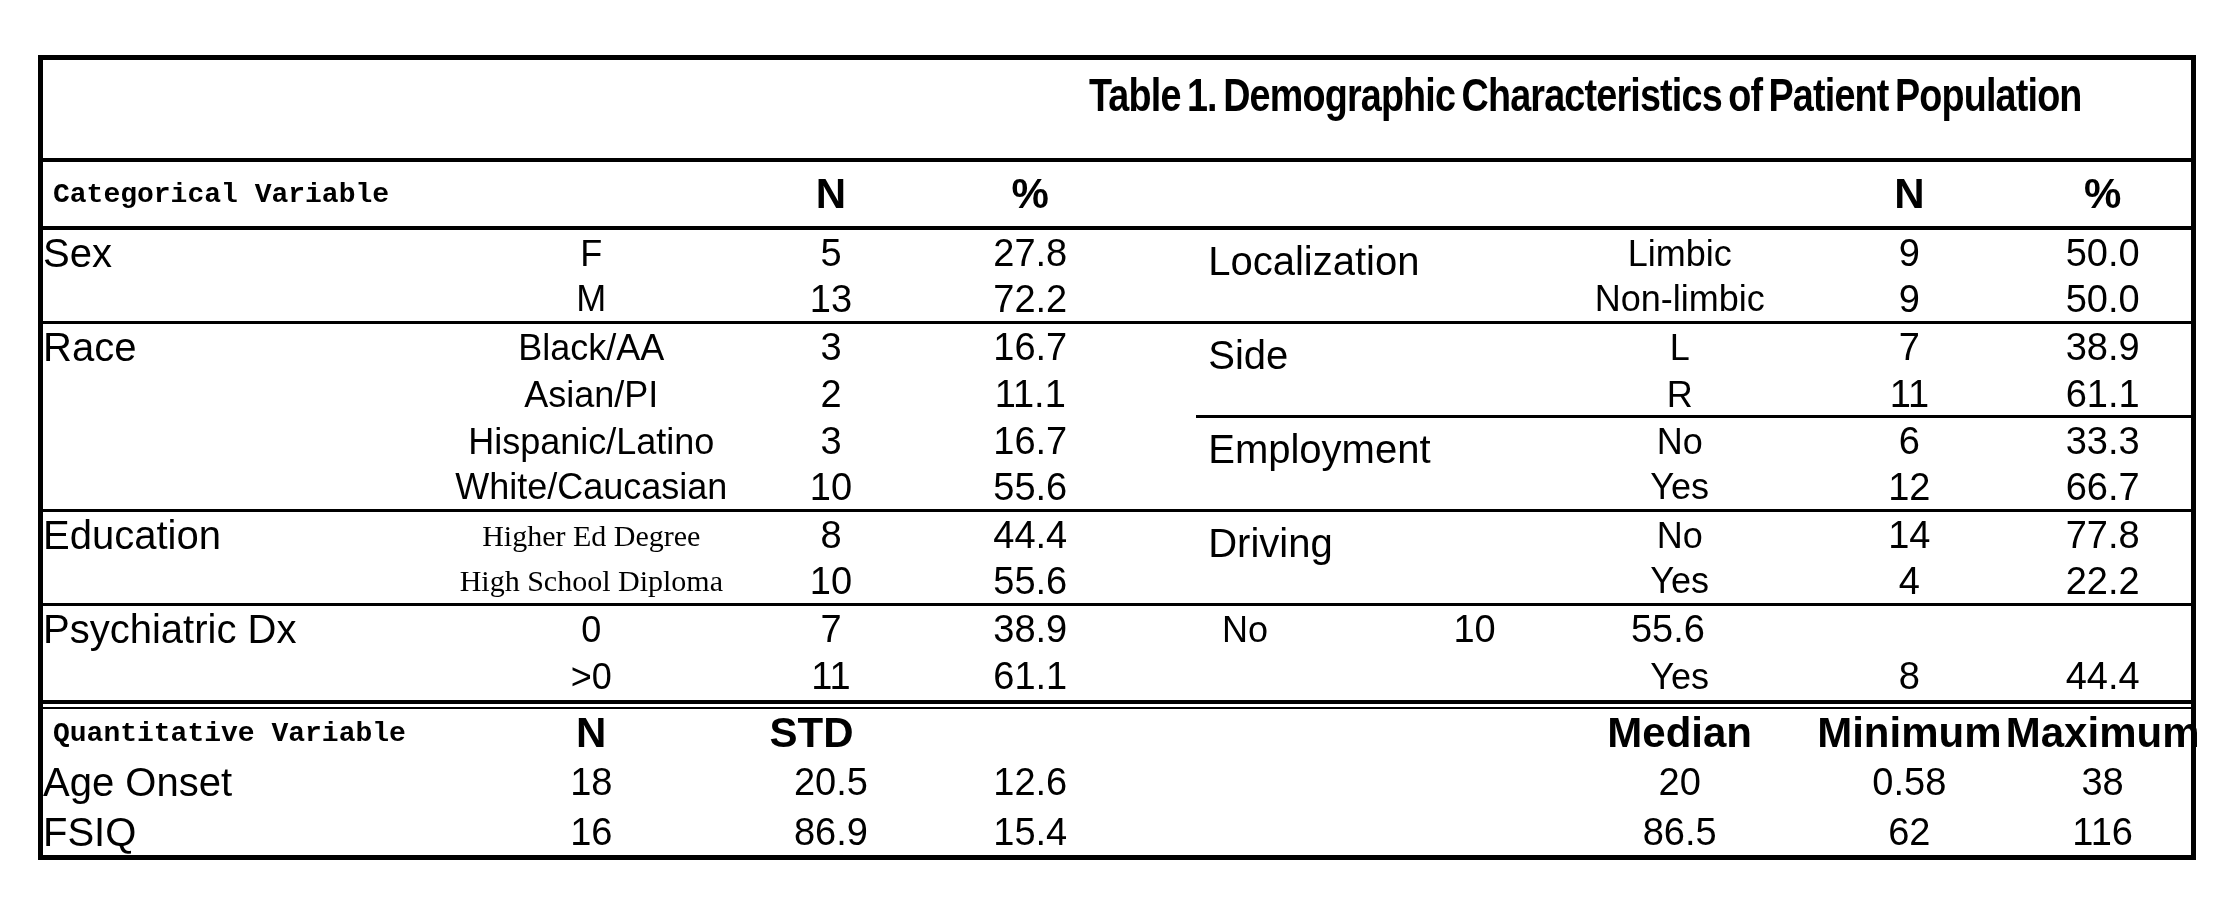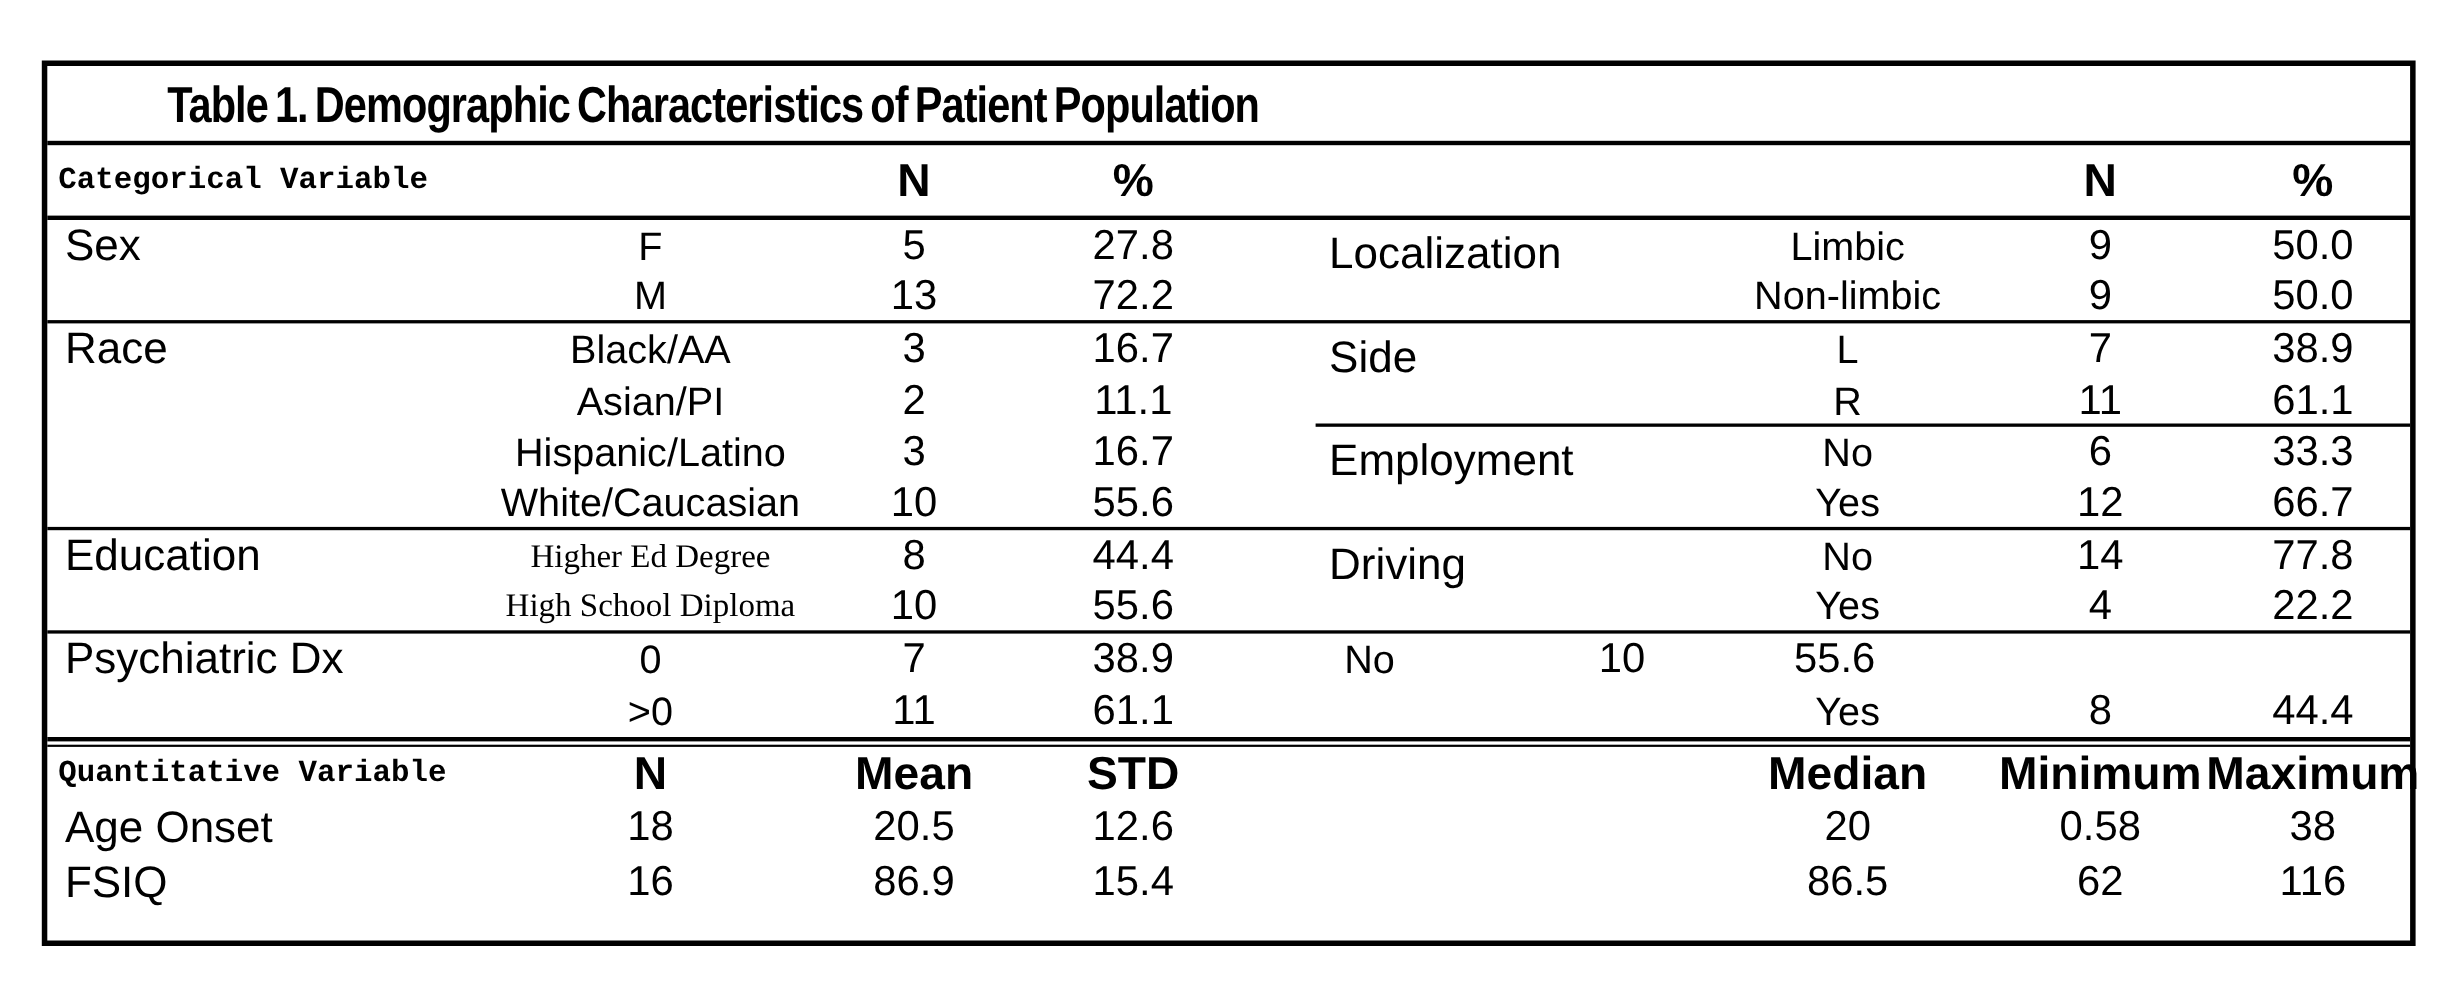--- a/index.html
+++ b/index.html
@@ -20,25 +20,25 @@
     position: absolute;
     left: 38px;
     top: 55px;
     width: 2158px;
     height: 805px;
     border: 5px solid #000000;
     box-sizing: border-box;
     background: #ffffff;
   }
   .title-row {
-    height: 72px;
+    height: 102px;
     box-sizing: border-box;
     border-bottom: 4px solid #000000;
     display: flex;
-    justify-content: flex-start;
+    justify-content: flex-end;
     align-items: flex-start;
     padding-top: 8px;
   }
   .title-text {
     display: inline-block;
     font-weight: bold;
     font-size: 46px;
     letter-spacing: -1px;
     word-spacing: -4px;
     transform: scaleX(0.82);
@@ -72,21 +72,21 @@
   .half.l { width: 50.15%; }
   .half.r { width: 49.85%; }
   .c {
     display: flex;
     align-items: center;
     justify-content: center;
     box-sizing: border-box;
     white-space: nowrap;
     overflow: visible;
   }
-  .c1 { width: 38.8%; justify-content: flex-start; padding-left: 16px; }
+  .c1 { width: 38.8%; justify-content: flex-start; padding-left: 0; }
   .c2 { width: 24.2%; }
   .c3 { width: 20.3%; }
   .c4 { width: 16.7%; }
   .c5 { width: 40.6%; justify-content: flex-start; padding-left: 88px; margin-top: 15px; }
   .c6 { width: 23.3%; }
   .c7 { width: 19.6%; }
   .c8 { width: 16.5%; }
   .var  { font-size: 40px; }
   .cat  { font-size: 36px; }
   .cat.small { font-size: 30px; font-family: Liberation Serif, serif; }
@@ -266,21 +266,20 @@
           </div>
         </div>
       </div>
 
     <div class="dbl"></div>
 
     <div class="row qhdr">
       <div class="half l">
         <div class="c c1 hvar">Quantitative Variable</div>
         <div class="c c2 h">N</div>
-        <div class="c c3 h">Mean</div>
         <div class="c c4 h">STD</div>
       </div>
       <div class="half r">
         <div class="c c5"></div>
         <div class="c c6 h">Median</div>
         <div class="c c7 h">Minimum</div>
         <div class="c c8 h">Maximum</div>
       </div>
     </div>
 

